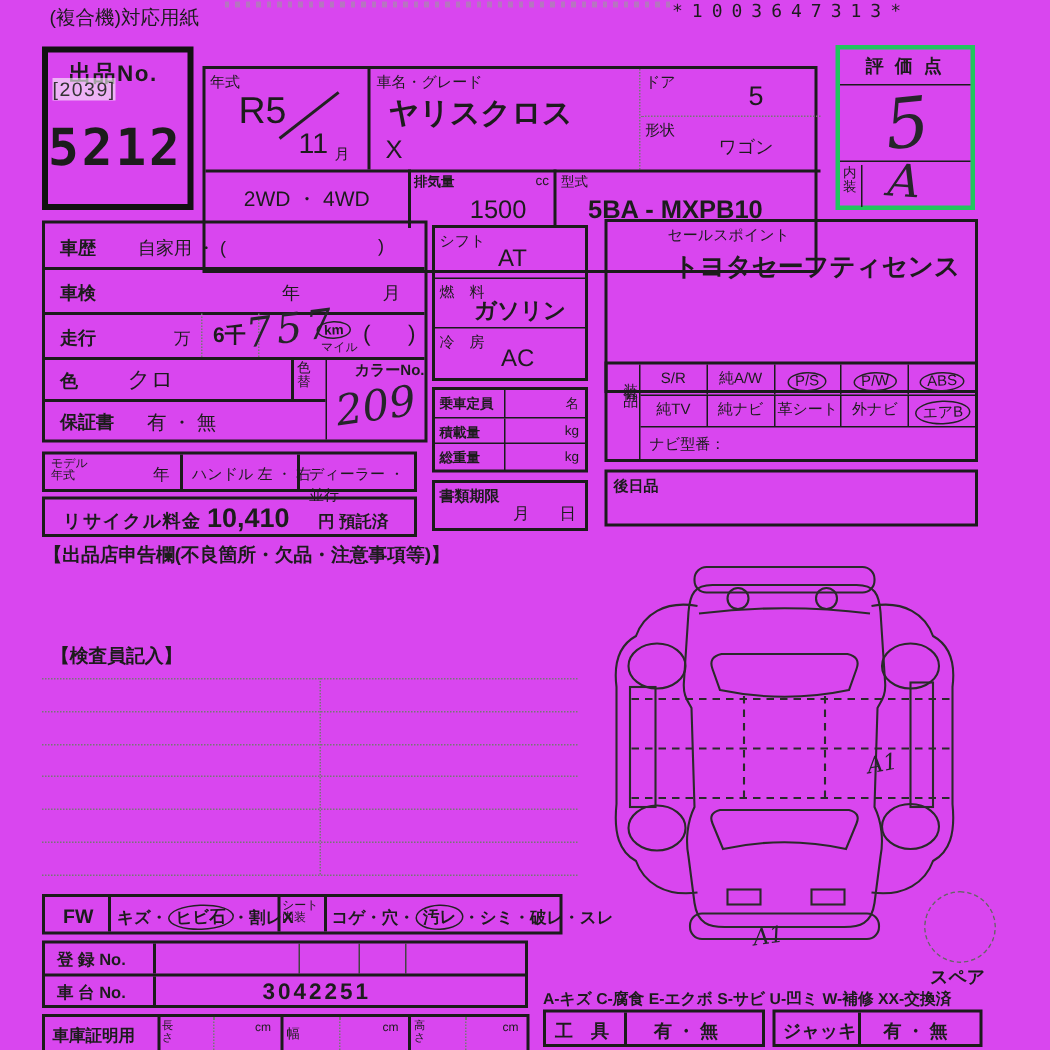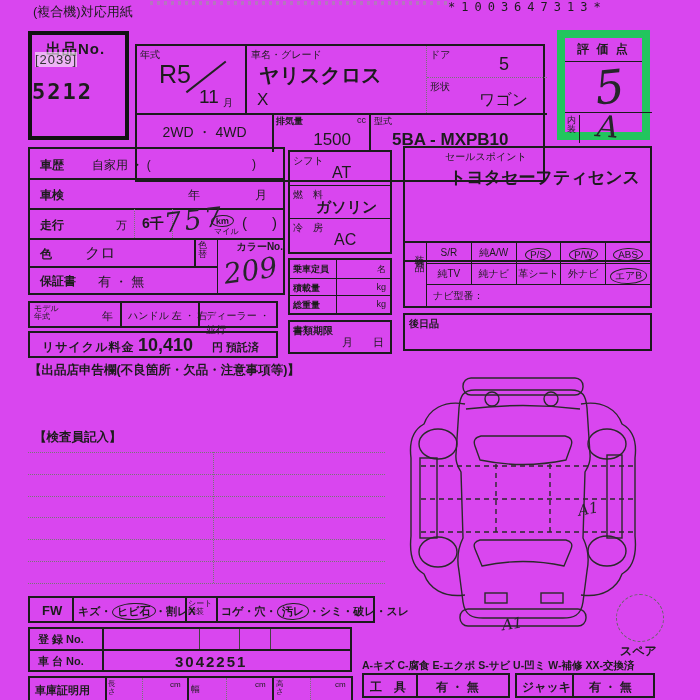--- a/index.html
+++ b/index.html
@@ -28,21 +28,21 @@
 <div class="sheet">
 
   <div class="abs cut" style="left:150px;top:1px;width:300px;height:4px;"></div>
 
   <div class="abs" style="left:33px;top:3px;font-size:13px;">(複合機)対応用紙</div>
   <div class="abs mono" style="left:448px;top:0px;font-size:12px;letter-spacing:6px;">*1003647313*</div>
 
   <div class="abs" style="left:28px;top:31px;width:101px;height:109px;border:4px solid #111;">
     <div class="abs" style="left:14px;top:5px;font-size:15px;font-weight:bold;letter-spacing:1px;">出品No.</div>
     <div class="abs" style="left:3px;top:17px;font-size:13px;color:#333;letter-spacing:1px;background:rgba(252,252,250,.6);">[2039]</div>
-    <div class="abs mono" style="left:0;top:44px;width:78px;font-size:22px;font-weight:bold;letter-spacing:2px;">5212</div>
+    <div class="abs mono" style="left:0;top:44px;width:78px;text-align:center;font-size:34px;font-weight:bold;letter-spacing:2px;">5212</div>
   </div>
 
   <div class="abs b2" style="left:135px;top:44px;width:410px;height:138px;">
 
     <div class="abs" style="left:0;top:0;width:108px;height:67px;">
       <div class="abs lbls" style="left:3px;top:2px;">年式</div>
       <div class="abs" style="left:22px;top:14px;font-size:25px;">R5</div>
       <div class="abs" style="left:44px;top:30px;width:50px;height:1.8px;background:#222;transform:rotate(-38deg);"></div>
       <div class="abs" style="left:62px;top:40px;font-size:19px;">11</div>
       <div class="abs lbls" style="left:86px;top:50px;">月</div>
@@ -52,39 +52,39 @@
       <div class="abs lbls" style="left:4px;top:2px;">車名・グレード</div>
       <div class="abs" style="left:12px;top:16px;font-size:20px;font-weight:bold;">ヤリスクロス</div>
       <div class="abs" style="left:10px;top:44px;font-size:17px;">X</div>
     </div>
     <div class="abs dotv" style="left:289px;top:0;height:67px;"></div>
     <div class="abs" style="left:290px;top:0;width:120px;height:67px;">
       <div class="abs lbls" style="left:3px;top:2px;">ドア</div>
       <div class="abs" style="left:72px;top:8px;font-size:18px;">5</div>
       <div class="abs" style="left:0;top:31px;width:120px;border-top:1.5px dotted #777;"></div>
       <div class="abs lbls" style="left:3px;top:34px;">形状</div>
-      <div class="abs" style="left:52px;top:44px;font-size:16px;">ワゴン</div>
+      <div class="abs" style="left:52px;top:44px;font-size:12px;">ワゴン</div>
     </div>
 
     <div class="abs" style="left:0;top:67px;width:410px;height:1.5px;background:#1b1b1b;"></div>
     <div class="abs" style="left:0;top:67px;width:135px;height:39px;font-size:14px;display:flex;align-items:center;justify-content:center;">2WD ・ 4WD</div>
     <div class="abs" style="left:135px;top:67px;width:1.5px;height:39px;background:#1b1b1b;"></div>
     <div class="abs" style="left:136px;top:67px;width:96px;height:39px;">
       <div class="abs lblxs" style="left:3px;top:2px;font-weight:bold;">排気量</div>
       <div class="abs lblxs" style="right:3px;top:2px;">cc</div>
       <div class="abs" style="right:18px;bottom:2px;font-size:17px;">1500</div>
     </div>
     <div class="abs" style="left:232px;top:67px;width:1.5px;height:39px;background:#1b1b1b;"></div>
     <div class="abs" style="left:233px;top:67px;width:177px;height:39px;">
       <div class="abs lblxs" style="left:4px;top:2px;">型式</div>
       <div class="abs" style="left:22px;bottom:2px;font-size:17px;font-weight:bold;">5BA - MXPB10</div>
     </div>
   </div>
 
-  <div class="abs" style="left:557px;top:30px;width:93px;height:110px;border:8px solid #22c55e;">
+  <div class="abs" style="left:557px;top:30px;width:93px;height:110px;border:3px solid #22c55e;">
     <div style="height:24px;border-bottom:1.5px solid #1b1b1b;font-size:12px;font-weight:bold;text-align:center;line-height:23px;letter-spacing:2px;">評 価 点</div>
     <div class="abs hand" style="left:30px;top:22px;font-size:46px;transform:rotate(-6deg);">5</div>
     <div class="abs" style="left:0;top:74px;width:87px;height:30px;border-top:1.5px solid #1b1b1b;">
       <div class="abs stack lblxs" style="left:2px;top:2px;width:13px;border-right:1.5px solid #1b1b1b;height:28px;padding-top:1px;">内装</div>
       <div class="abs hand" style="left:32px;top:-4px;font-size:30px;transform:rotate(4deg);">A</div>
     </div>
   </div>
 
   <div class="abs b2" style="left:28px;top:147px;width:257px;height:148px;">
 

